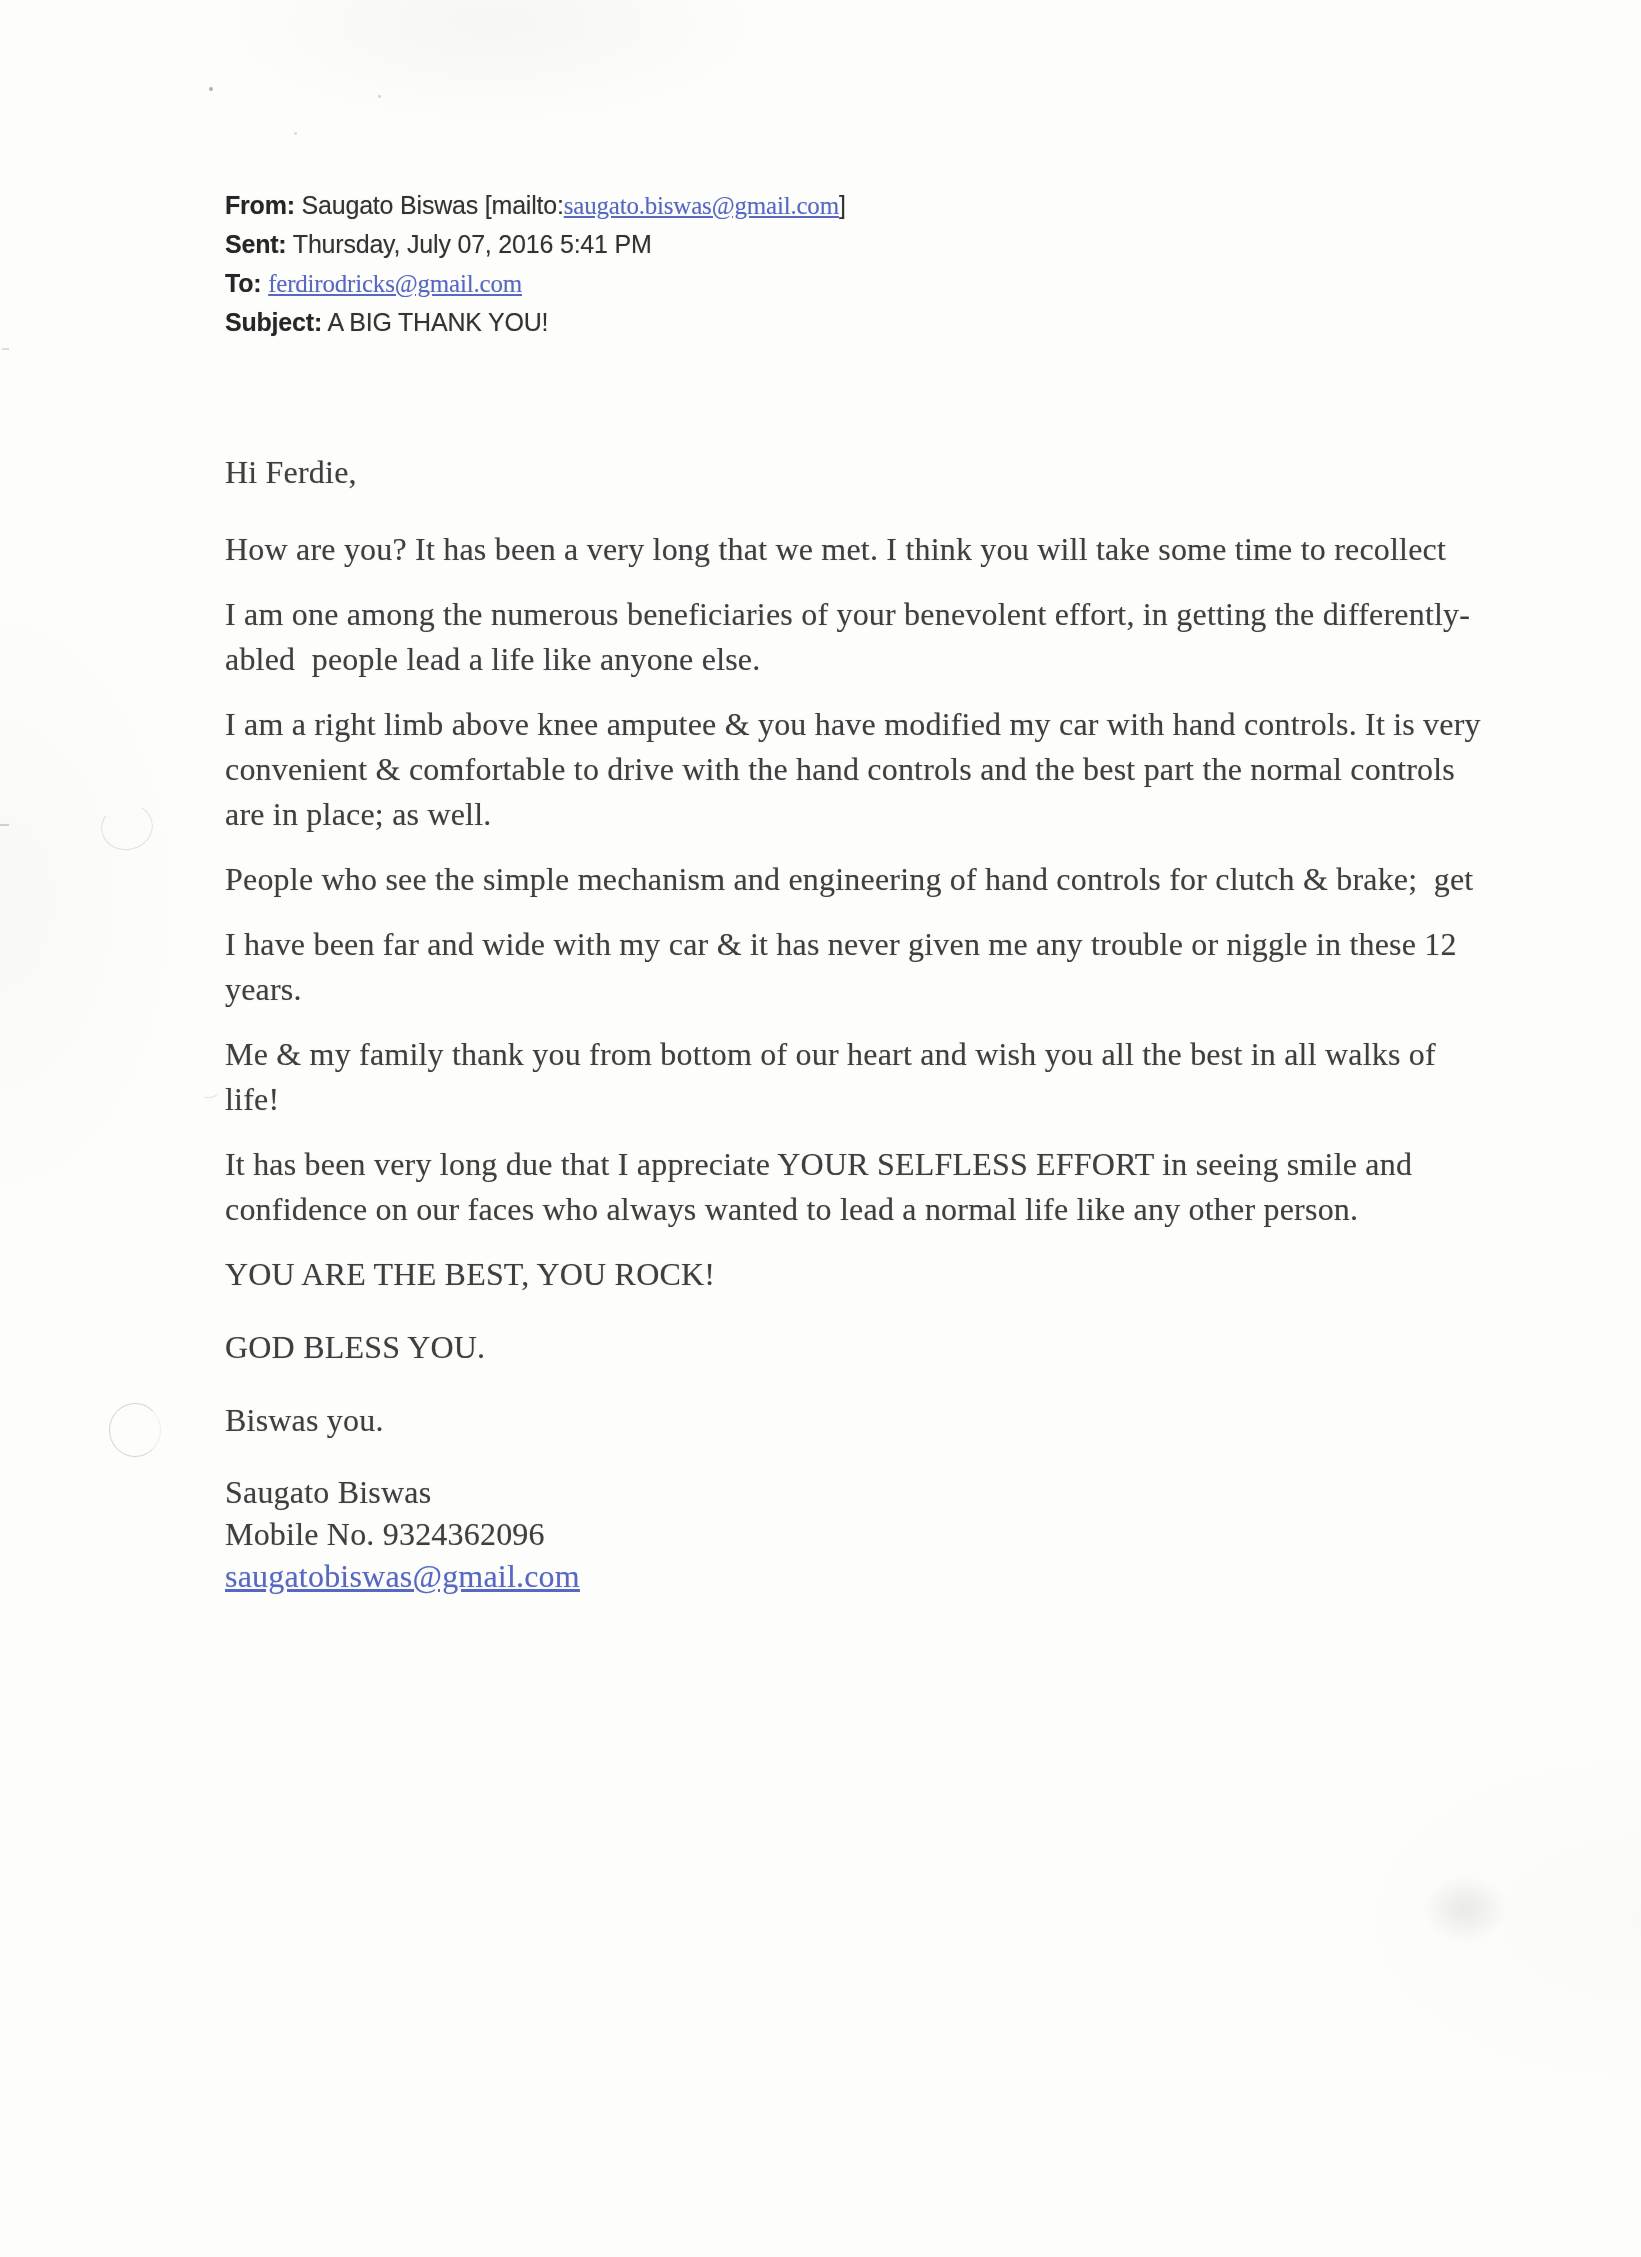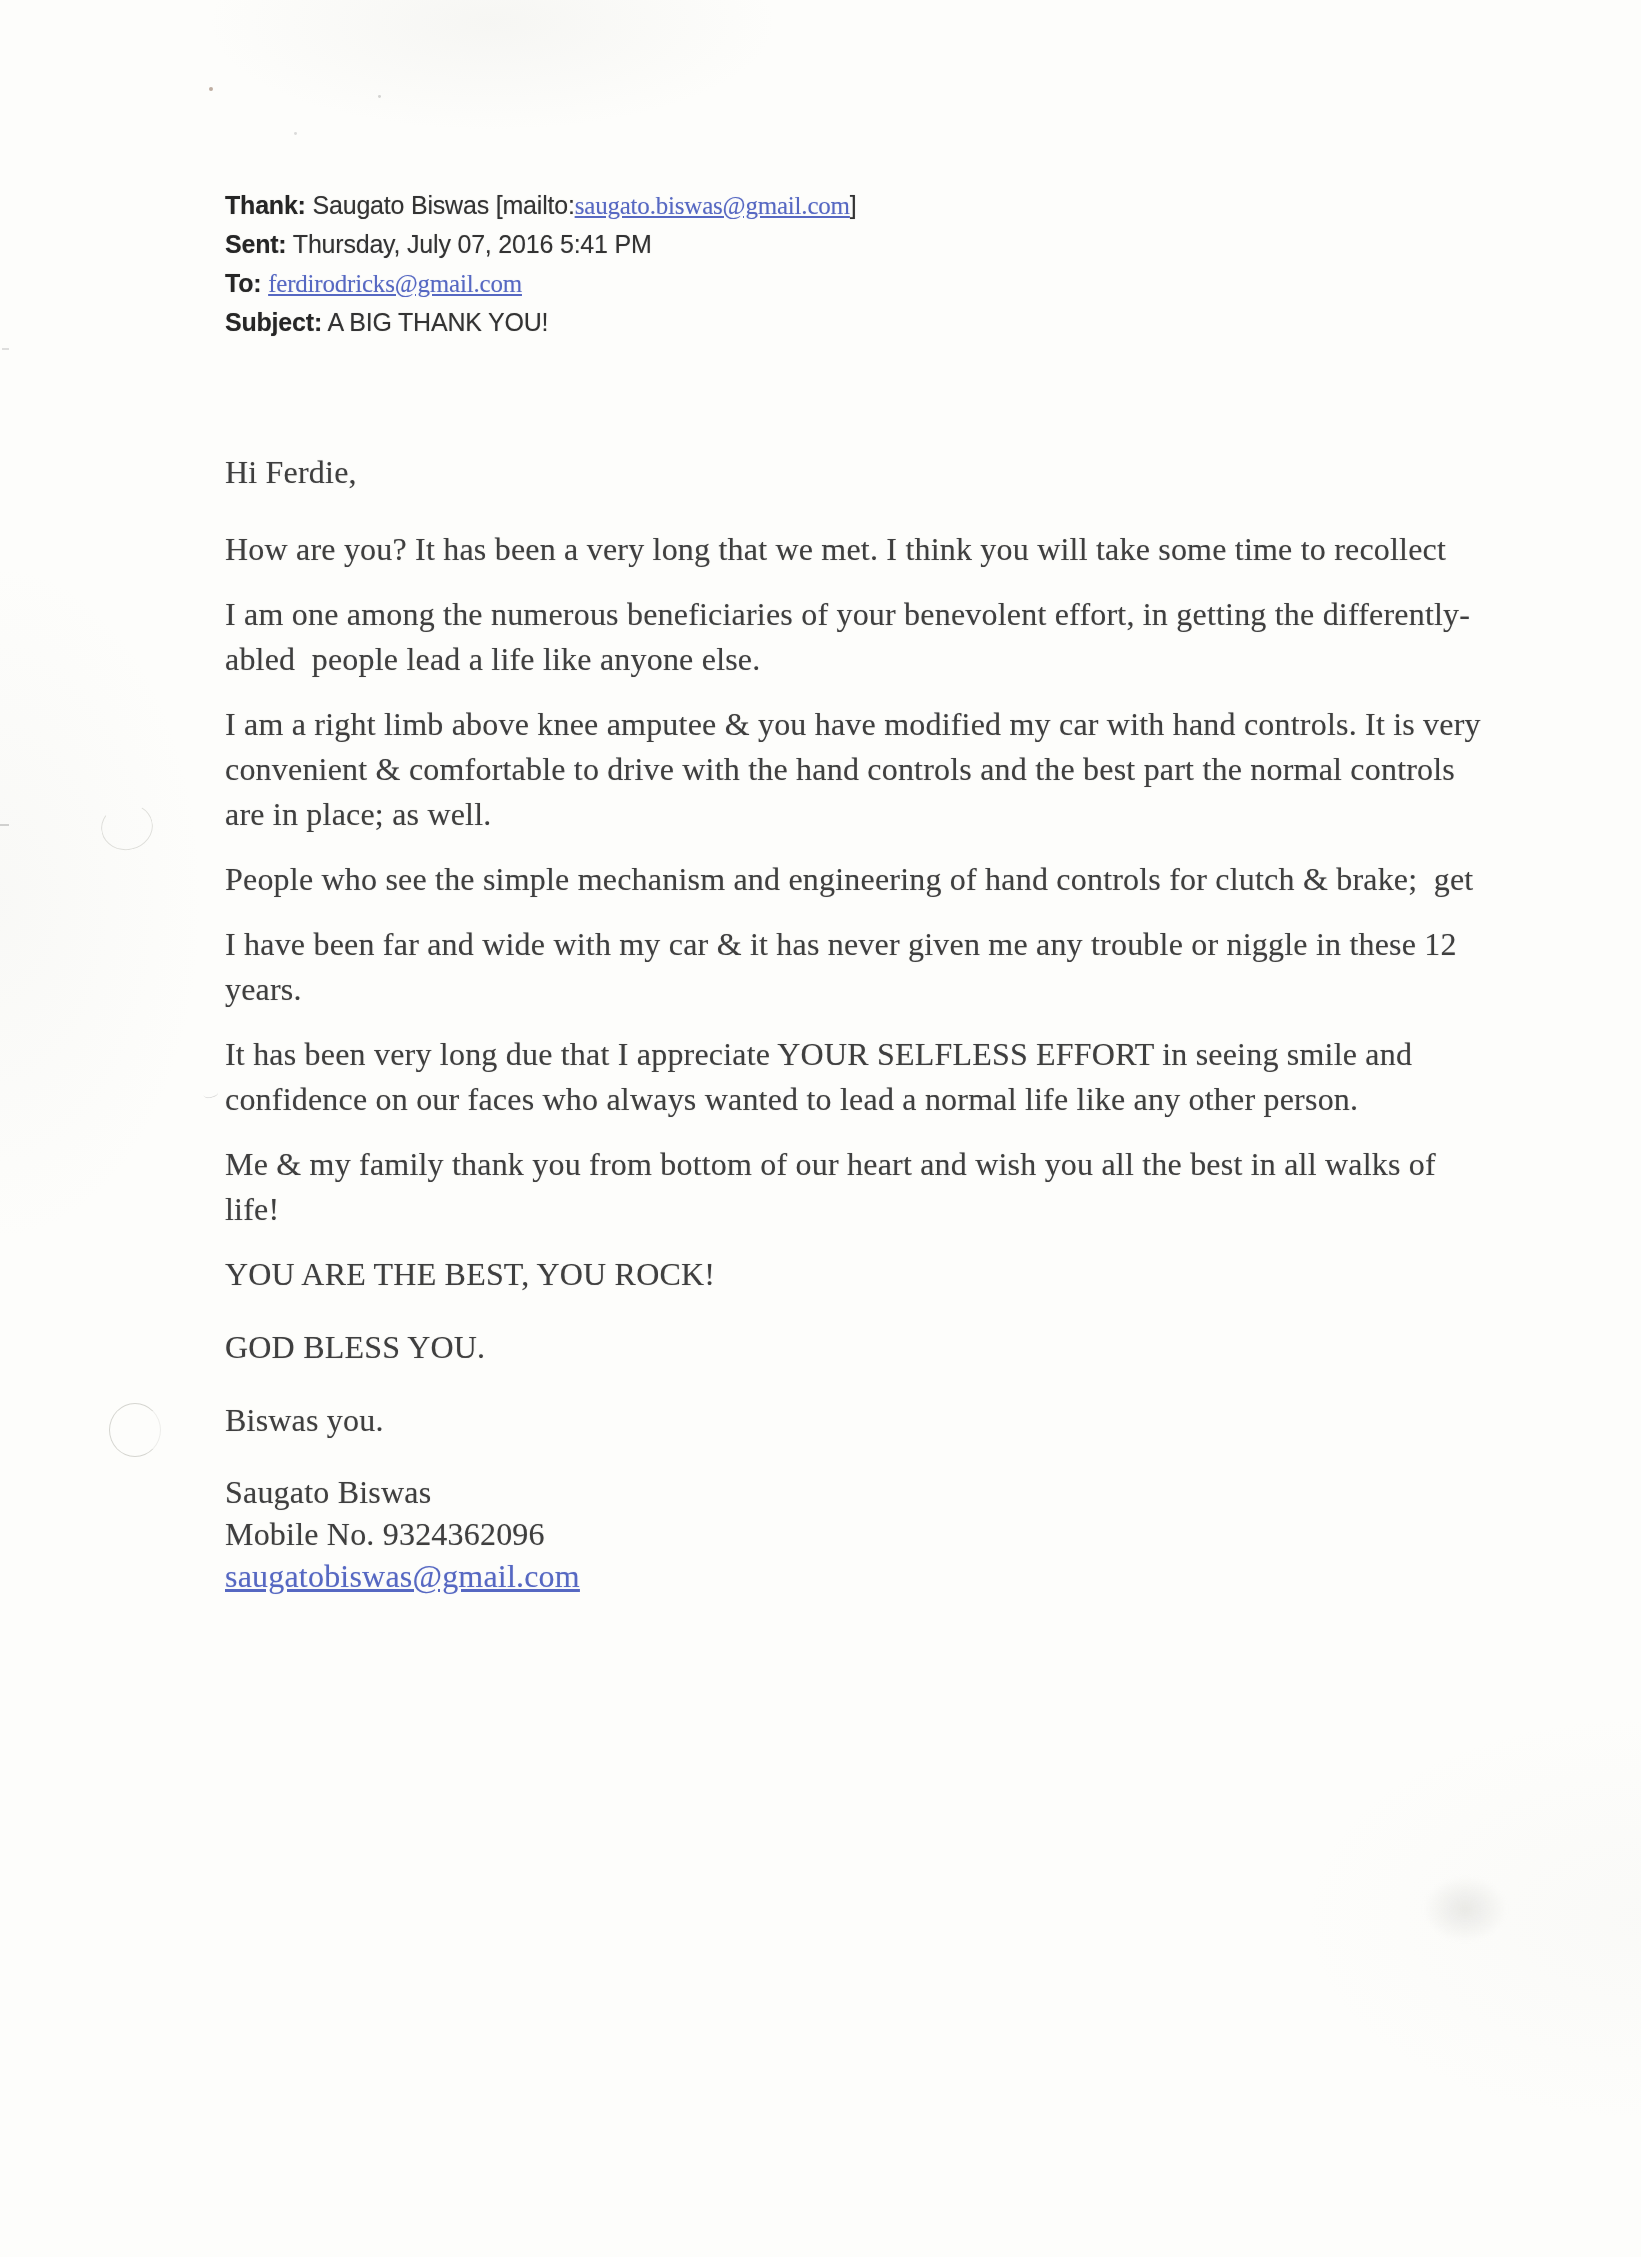--- a/index.html
+++ b/index.html
@@ -87,21 +87,21 @@
   <div class="artifact speck3"></div>
   <div class="artifact squiggle"></div>
   <div class="artifact tick1"></div>
   <div class="artifact tick2"></div>
   <div class="artifact smudge"></div>
 
   <div class="content">
 
     <div class="email-header">
       <div>
-        <span class="h-label">Thank:</span><span class="h-text"> Saugato Biswas [mailto:</span><a class="link">saugato.biswas@gmail.com</a><span class="h-text">]</span>
+        <span class="h-label">From:</span><span class="h-text"> Saugato Biswas [mailto:</span><a class="link">saugato.biswas@gmail.com</a><span class="h-text">]</span>
       </div>
       <div>
         <span class="h-label">Sent:</span><span class="h-text"> Thursday, July 07, 2016 5:41 PM</span>
       </div>
       <div>
         <span class="h-label">To:</span><span class="h-text"> </span><a class="link">ferdirodricks@gmail.com</a>
       </div>
       <div>
         <span class="h-label">Subject:</span><span class="h-text"> A BIG THANK YOU!</span>
       </div>
@@ -131,27 +131,27 @@
       <div class="para">
         <div class="line">People who see the simple mechanism and engineering of hand controls for clutch &amp; brake;  get</div>
       </div>
 
       <div class="para">
         <div class="line">I have been far and wide with my car &amp; it has never given me any trouble or niggle in these 12</div>
         <div class="line">years.</div>
       </div>
 
       <div class="para">
-        <div class="line">It has been very long due that I appreciate YOUR SELFLESS EFFORT in seeing smile and</div>
-        <div class="line">confidence on our faces who always wanted to lead a normal life like any other person.</div>
+        <div class="line">Me &amp; my family thank you from bottom of our heart and wish you all the best in all walks of</div>
+        <div class="line">life!</div>
       </div>
 
       <div class="para">
-        <div class="line">Me &amp; my family thank you from bottom of our heart and wish you all the best in all walks of</div>
-        <div class="line">life!</div>
+        <div class="line">It has been very long due that I appreciate YOUR SELFLESS EFFORT in seeing smile and</div>
+        <div class="line">confidence on our faces who always wanted to lead a normal life like any other person.</div>
       </div>
 
       <div class="para closing">
         <div class="line">YOU ARE THE BEST, YOU ROCK!</div>
       </div>
       <div class="para closing">
         <div class="line">GOD BLESS YOU.</div>
       </div>
       <div class="para closing">
         <div class="line">Biswas you.</div>

